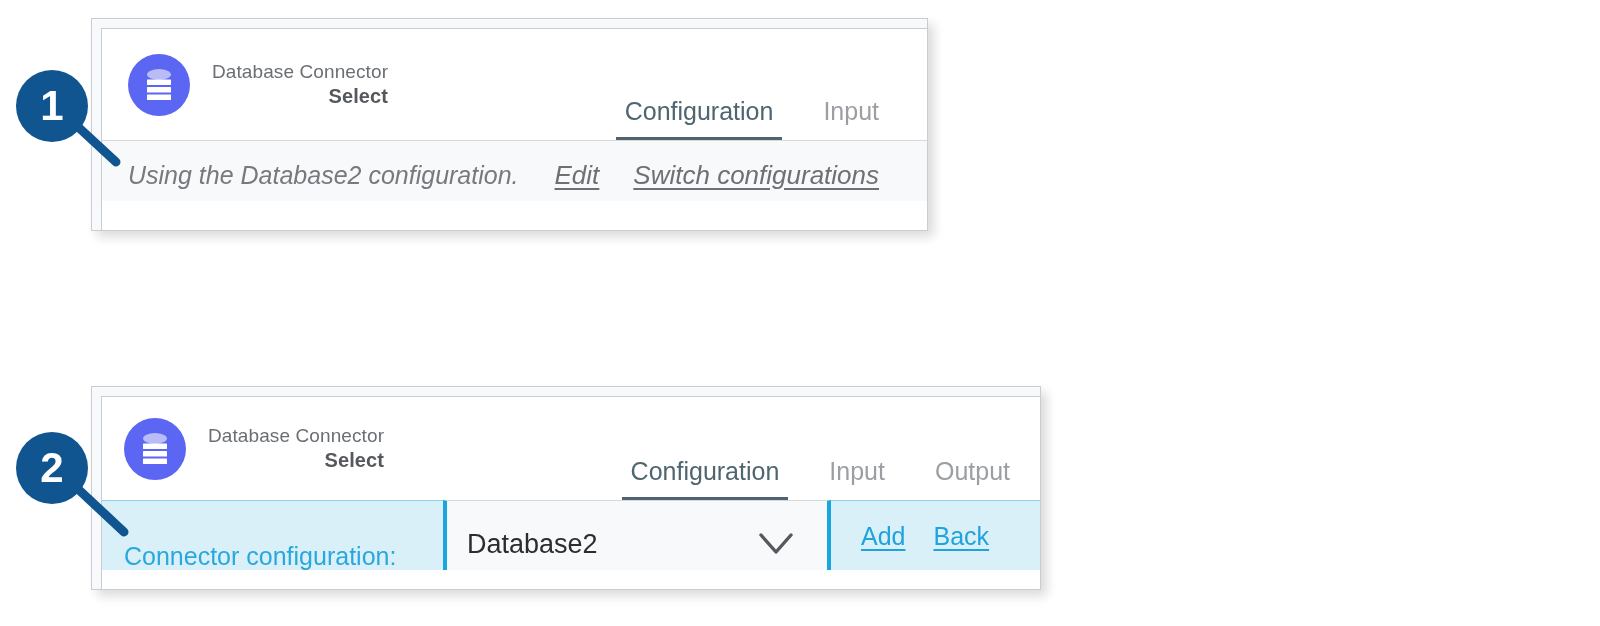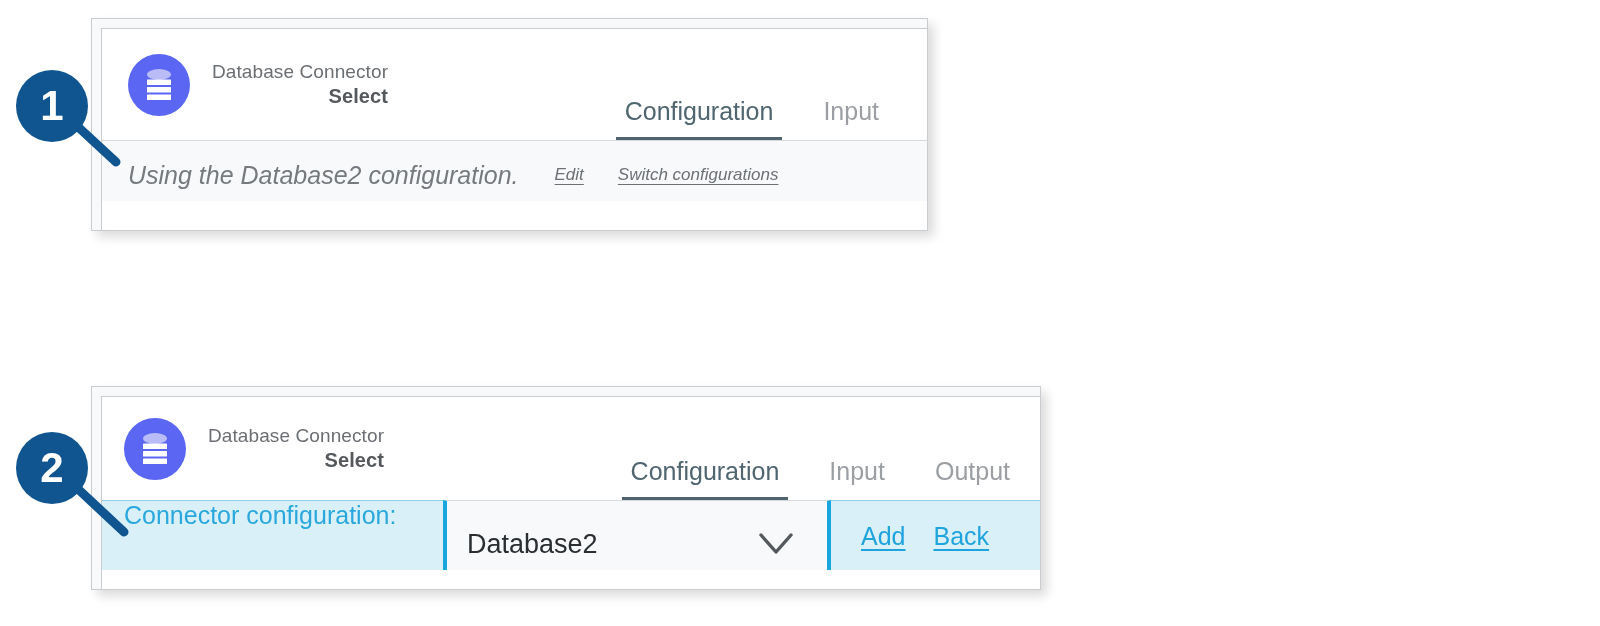--- a/index.html
+++ b/index.html
@@ -112,21 +112,21 @@
     border-top: 1px solid #d6d9dc;
     border-bottom: 1px solid #d6d9dc;
     box-sizing: border-box;
   }
   .status-text {
     font-size: 25px;
     color: #76797d;
     white-space: nowrap;
   }
   .status-link {
-    font-size: 17px;
+    font-size: 26px;
     color: #6d7074;
     text-decoration: underline;
     text-underline-offset: 4px;
     white-space: nowrap;
     cursor: pointer;
   }
 
   
   .bottom-sliver {
     position: absolute;
@@ -137,21 +137,21 @@
   
   .config-row {
     position: relative;
     display: flex;
     align-items: stretch;
     box-sizing: border-box;
   }
   .cfg-label-cell {
     background: #d9f0f8;
     display: flex;
-    align-items: flex-start;
+    align-items: flex-end;
     border-top: 1px solid #8ed2e8;
     border-bottom: 1px solid #8ed2e8;
     box-sizing: border-box;
   }
   .cfg-label {
     font-size: 25px;
     color: #2aa8de;
     white-space: nowrap;
   }
   .cfg-select-cell {

